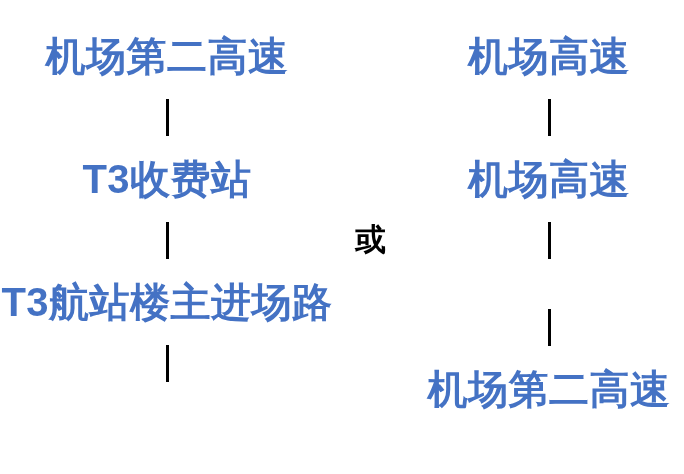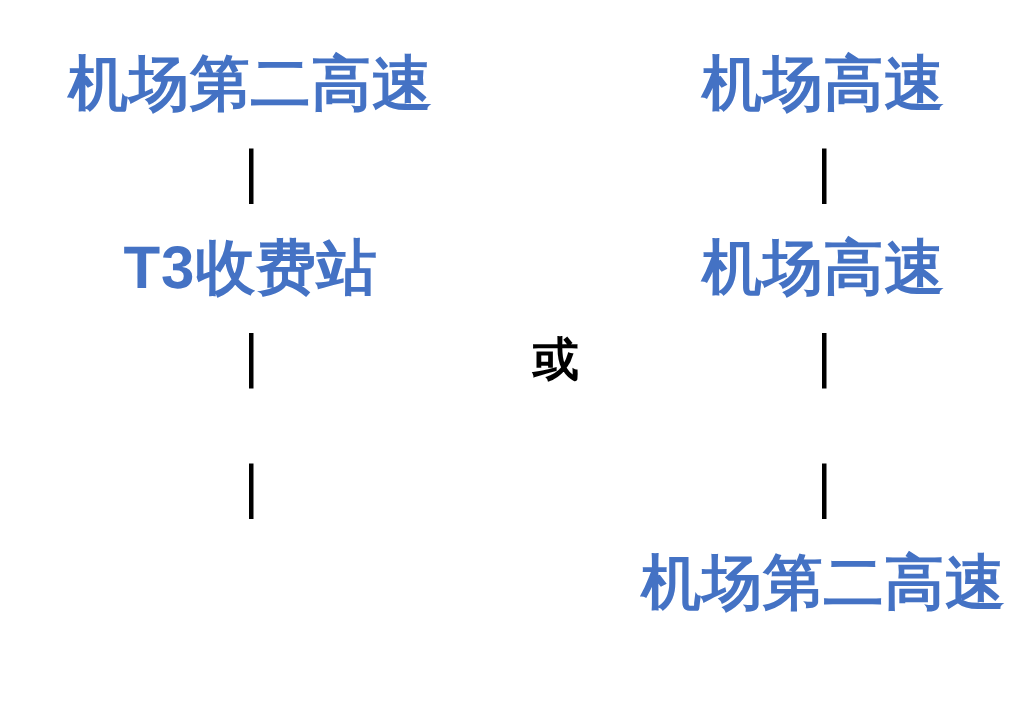--- a/index.html
+++ b/index.html
@@ -73,20 +73,21 @@
 
   <div class="route-column left">
     <div class="route-step">机场第二高速</div>
     <div class="route-connector">
         <div class="line"></div>
       </div>
     <div class="route-step">T3收费站</div>
     <div class="route-connector">
         <div class="line"></div>
       </div>
+    <div class="route-step">T3航站楼主进场路</div>
     <div class="route-connector">
         <div class="line"></div>
       </div>
   </div>
 
   <div class="or-separator">或</div>
 
   <div class="route-column right">
     <div class="route-step">机场高速</div>
     <div class="route-connector">

